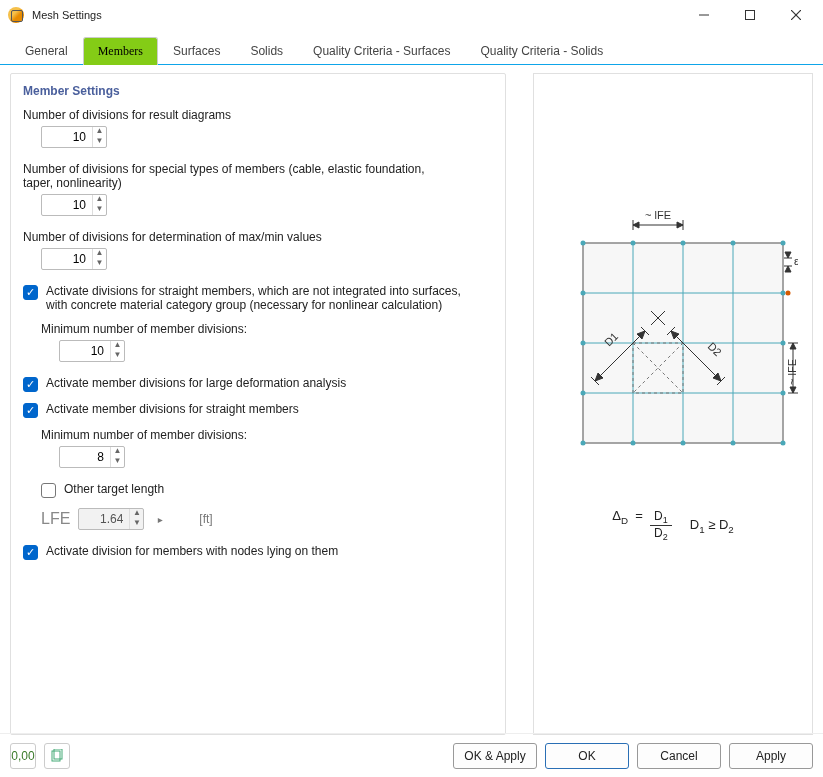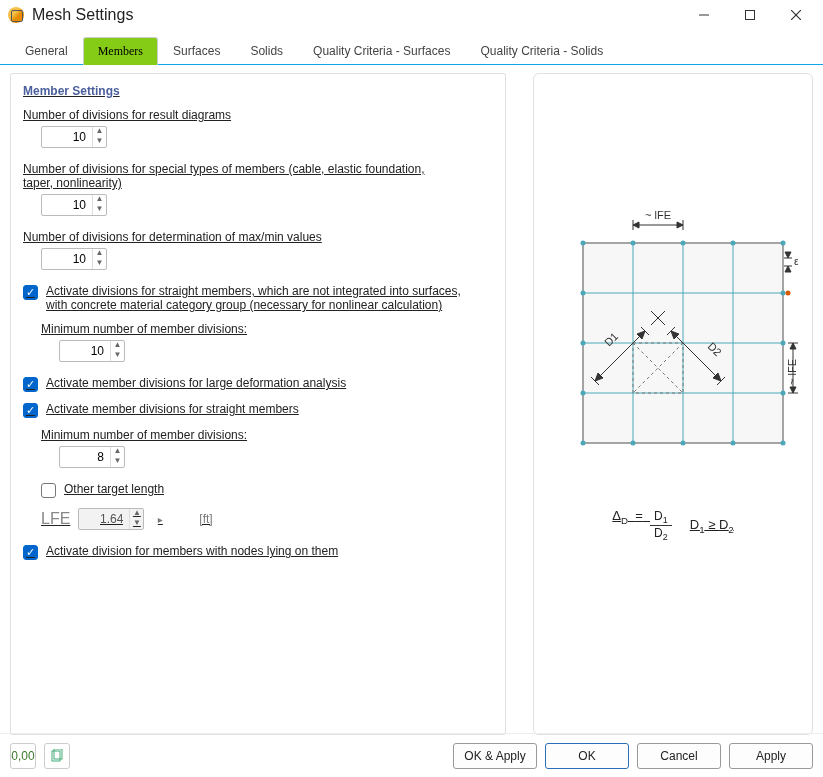--- a/index.html
+++ b/index.html
@@ -26,21 +26,21 @@
     background: linear-gradient(135deg, #f5c04a 40%, #e78b00 60%);
     border-radius: 50%;
     margin-right: 8px;
     position: relative;
   }
   .titlebar .appicon::after {
     content:"";
     position:absolute; left:3px; top:3px; width:10px; height:10px;
     border:1px solid #555; border-radius:2px;
   }
-  .titlebar .title { flex:1; font-size:16px; }
+  .titlebar .title { flex:1; font-size:11px; }
   .winbtns { display:flex; gap:0; }
   .winbtn {
     width:46px; height:30px;
     display:flex; align-items:center; justify-content:center;
     font-family: "Segoe MDL2 Assets", sans-serif;
   }
   .tabbar {
     display:flex;
     border-bottom:1px solid #0ea5e9;
     padding: 6px 10px 0 10px;
@@ -59,33 +59,32 @@
     background:#84cc16;
     border-color:#ccc;
     color:#000;
     font-family:Liberation Serif, serif;
   }
   .content {
     display:flex;
     gap:27px;
     padding:8px 10px;
     height: 678px;
-    text-decoration: underline;
   }
   .leftpanel {
     flex:1;
     border:1px solid #e0e0e0;
     border-radius:2px;
     padding:10px 12px;
     overflow:hidden;
   }
   .rightpanel {
     width:280px;
     border:1px solid #e0e0e0;
-    border-radius:6px;
+    border-radius:0;
     padding:14px;
     display:flex;
     flex-direction:column;
     align-items:center;
   }
   .sectiontitle {
     color:#4a5f9c;
     font-weight:600;
     margin-bottom:10px;
   }

